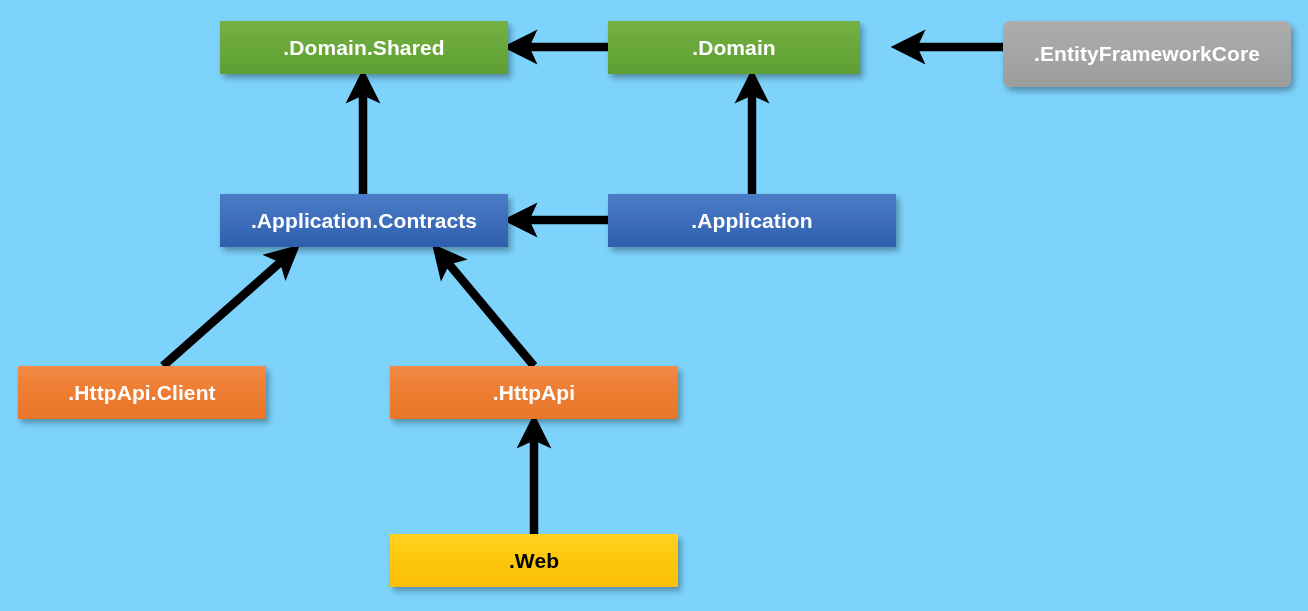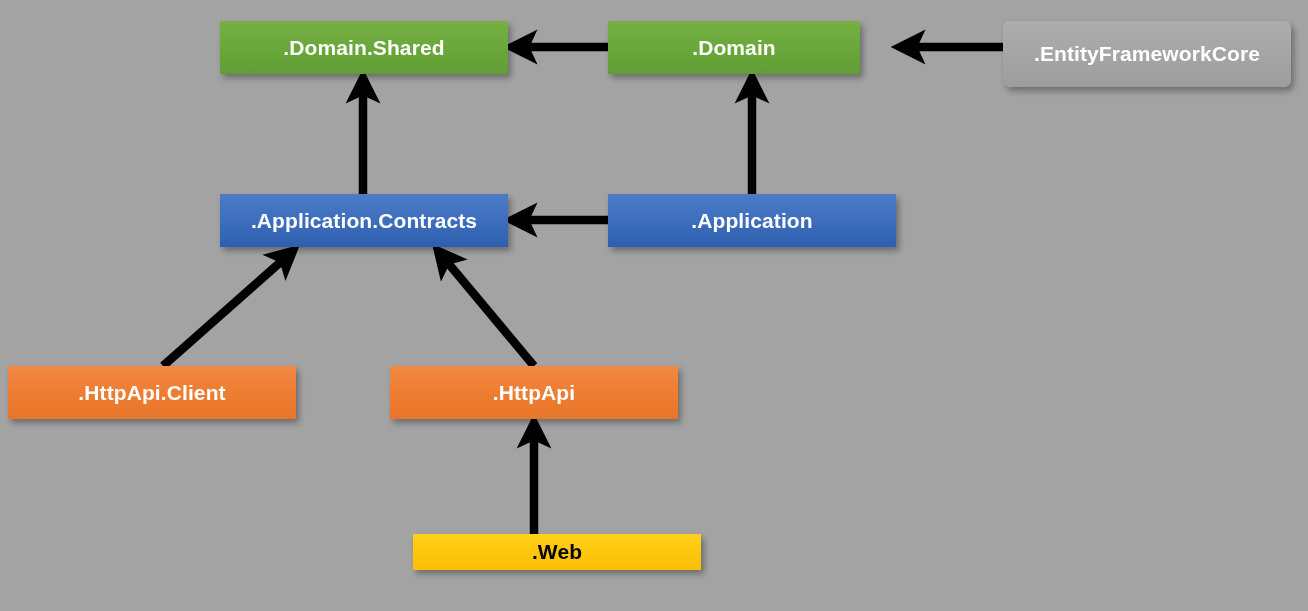--- a/index.html
+++ b/index.html
@@ -7,21 +7,21 @@
     padding: 0;
     background: #ffffff;
   }
   body {
     font-family: "Liberation Sans", sans-serif;
   }
   #canvas {
     position: relative;
     width: 1308px;
     height: 611px;
-    background: #a3a3a3;
+    background: #7dd3fc;
     overflow: hidden;
   }
   .node {
     position: absolute;
     display: flex;
     align-items: center;
     justify-content: center;
     box-sizing: border-box;
     font-weight: bold;
     font-size: 21px;
@@ -95,25 +95,25 @@
   </div>
 
   <div class="node node-blue" style="left: 220px; top: 194px; width: 288px; height: 53px; color: rgb(255, 255, 255);">
     <span>.Application.Contracts</span>
   </div>
 
   <div class="node node-blue" style="left: 608px; top: 194px; width: 288px; height: 53px; color: rgb(255, 255, 255);">
     <span>.Application</span>
   </div>
 
-  <div class="node node-orange" style="left: 8px; top: 366px; width: 288px; height: 53px; color: rgb(255, 255, 255);">
+  <div class="node node-orange" style="left: 18px; top: 366px; width: 248px; height: 53px; color: rgb(255, 255, 255);">
     <span>.HttpApi.Client</span>
   </div>
 
   <div class="node node-orange" style="left: 390px; top: 366px; width: 288px; height: 53px; color: rgb(255, 255, 255);">
     <span>.HttpApi</span>
   </div>
 
-  <div class="node node-yellow" style="left: 390px; top: 534px; width: 288px; height: 36px; color: rgb(0, 0, 0); margin-left: 23px;">
+  <div class="node node-yellow" style="left: 390px; top: 534px; width: 288px; height: 53px; color: rgb(0, 0, 0);">
     <span>.Web</span>
   </div>
 
 </div>
 
 </body></html>

